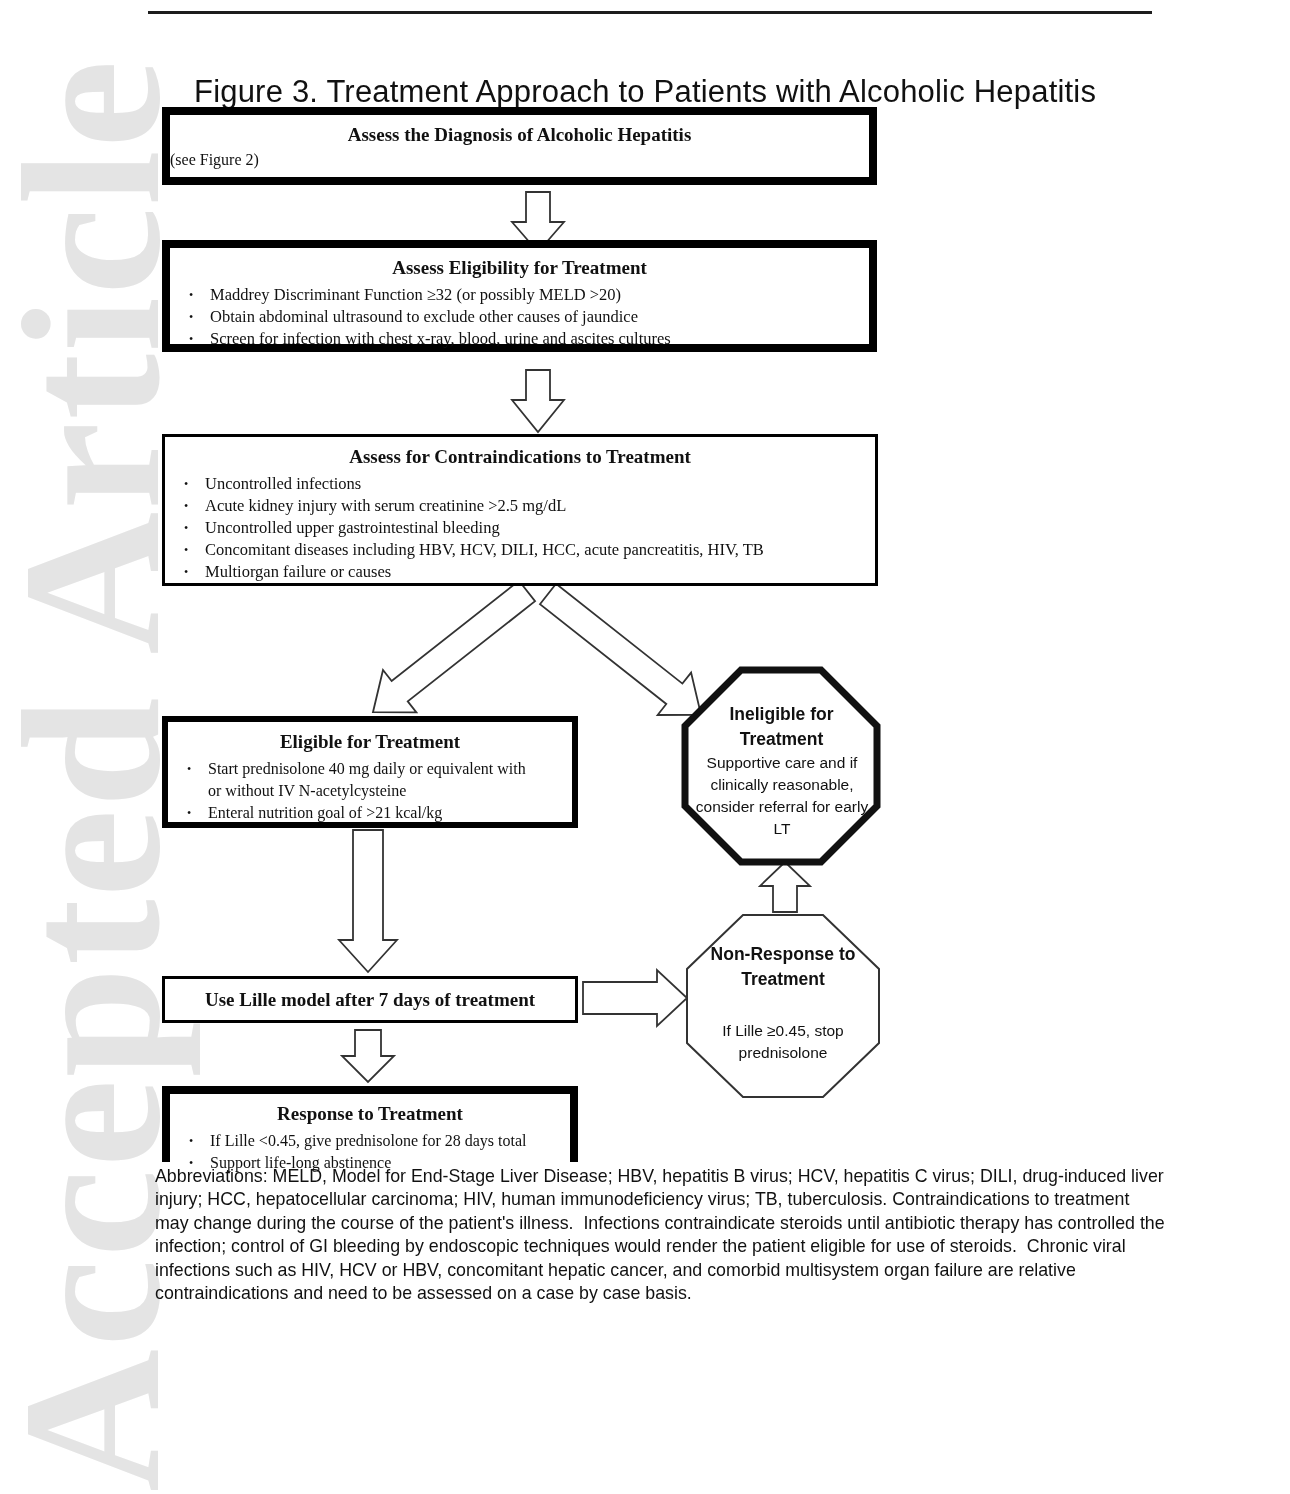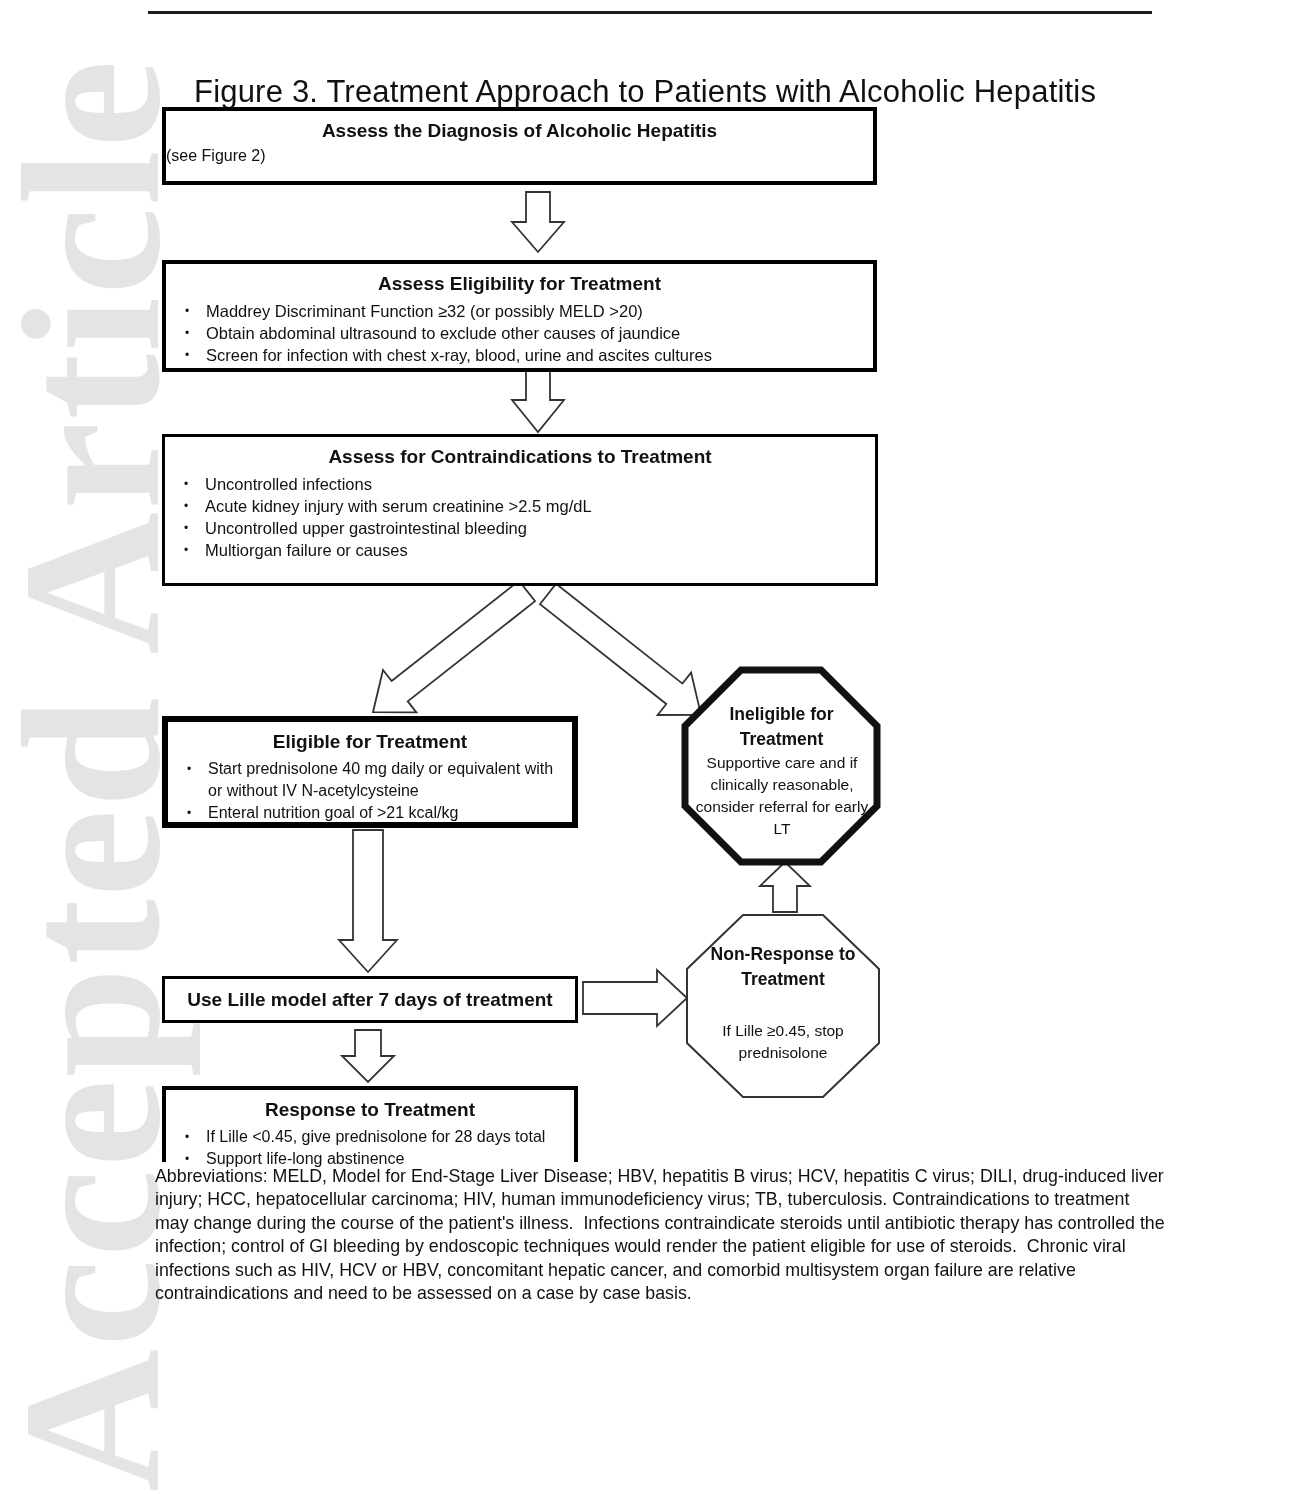--- a/index.html
+++ b/index.html
@@ -9,21 +9,21 @@
   }
   .watermark{
     position:absolute;left:16px;top:1492px;width:1410px;height:152px;
     transform:rotate(-90deg);transform-origin:0 0;
     font-family:"Liberation Serif", serif;font-weight:bold;font-size:198px;
     line-height:152px;color:#e4e4e4;letter-spacing:2px;white-space:nowrap;
     user-select:none;
   }
   .top-rule{position:absolute;left:148px;top:11px;width:1004px;height:3px;background:#1d1d1d;}
   .figure-title{position:absolute;left:155px;top:74px;font-size:31px;font-weight:normal;letter-spacing:.2px;margin-left:39px;}
-  .box{position:absolute;background:#fff;border:4px solid #000000;box-sizing:border-box;}
+  .box{position:absolute;background:#fff;border:8px solid #000000;box-sizing:border-box;font-family:Liberation Serif, serif;}
   .box .heading{font-weight:bold;text-align:center;font-size:19px;line-height:24px;margin-top:8px;}
   .bullets{list-style:none;margin:4px 0 0 0;padding:0;font-size:16.5px;}
   .bullets li{position:relative;padding-left:40px;line-height:22px;white-space:pre-line;}
   .bullets li::before{content:"•";position:absolute;left:19px;top:0;font-size:12px;}
   .oct-text{position:absolute;text-align:center;}
   .oct-heading{font-weight:bold;font-size:17.5px;line-height:25px;}
   .oct-body{font-size:15.5px;line-height:22px;}
   .lille-label{
     display:flex;align-items:center;justify-content:center;height:100%;
     font-weight:bold;font-size:19px;
@@ -60,35 +60,36 @@
   </g>
   <polygon points="741,670 821,670 877,726 877,806 821,862 741,862 685,806 685,726" fill="#ffffff" stroke="#111111" stroke-width="7"></polygon>
   <polygon points="743,915 823,915 879,969 879,1043 823,1097 743,1097 687,1043 687,969" fill="#ffffff" stroke="#333333" stroke-width="2"></polygon>
 </svg>
 
 <div class="box" style="left:162px;top:107px;width:715px;height:78px;">
   <div class="heading">Assess the Diagnosis of Alcoholic Hepatitis</div>
   <div style="text-align:left;font-size:16px;margin-top:4px;">(see Figure 2)</div>
 </div>
 
-<div class="box" style="left:162px;top:260px;width:715px;height:112px;">
+<div class="box" style="left:162px;top:240px;width:715px;height:112px;">
   <div class="heading">Assess Eligibility for Treatment</div>
   <ul class="bullets">
     <li>Maddrey Discriminant Function ≥32 (or possibly MELD &gt;20)</li>
     <li>Obtain abdominal ultrasound to exclude other causes of jaundice</li>
     <li>Screen for infection with chest x-ray, blood, urine and ascites cultures</li>
   </ul>
 </div>
 
 <div class="box" style="left:162px;top:434px;width:716px;height:152px;border-width:3px;">
   <div class="heading">Assess for Contraindications to Treatment</div>
   <ul class="bullets">
     <li>Uncontrolled infections</li>
     <li>Acute kidney injury with serum creatinine &gt;2.5 mg/dL</li>
     <li>Uncontrolled upper gastrointestinal bleeding</li>
+    <li>Concomitant diseases including HBV, HCV, DILI, HCC, acute pancreatitis, HIV, TB</li>
     <li>Multiorgan failure or causes</li>
   </ul>
 </div>
 
 <div class="box" style="left:162px;top:716px;width:416px;height:112px;border-width:6px;">
   <div class="heading">Eligible for Treatment</div>
   <ul class="bullets" style="font-size:16px;">
     <li>Start prednisolone 40 mg daily or equivalent with
 or without IV N-acetylcysteine</li>
     <li>Enteral nutrition goal of &gt;21 kcal/kg</li>

